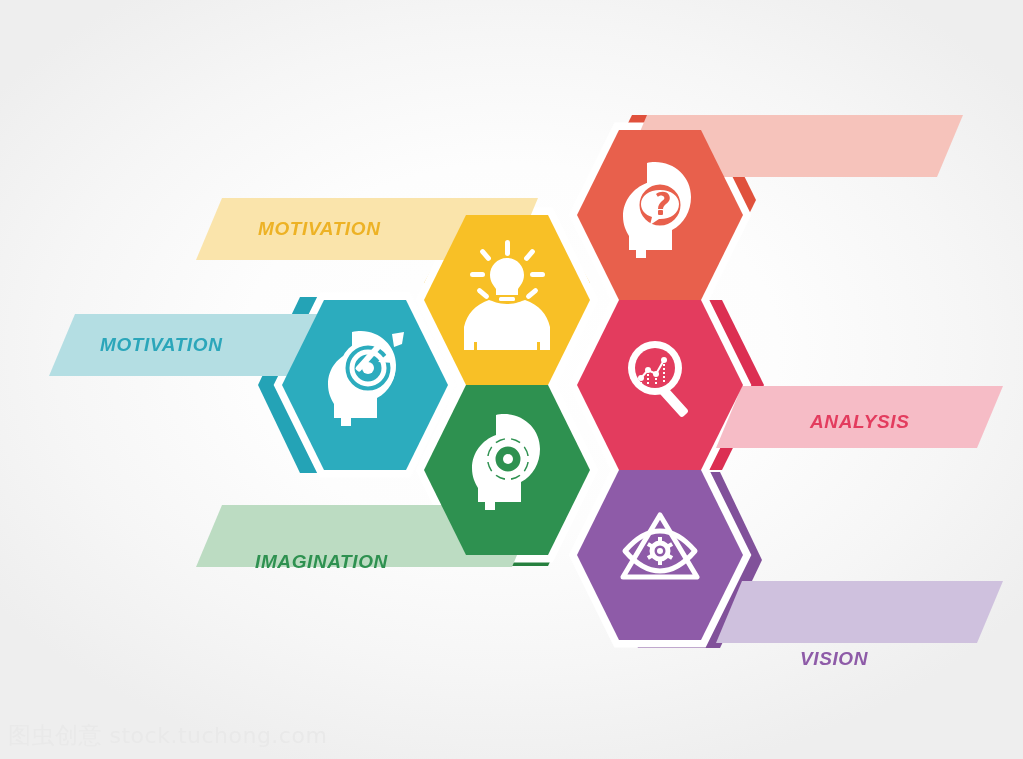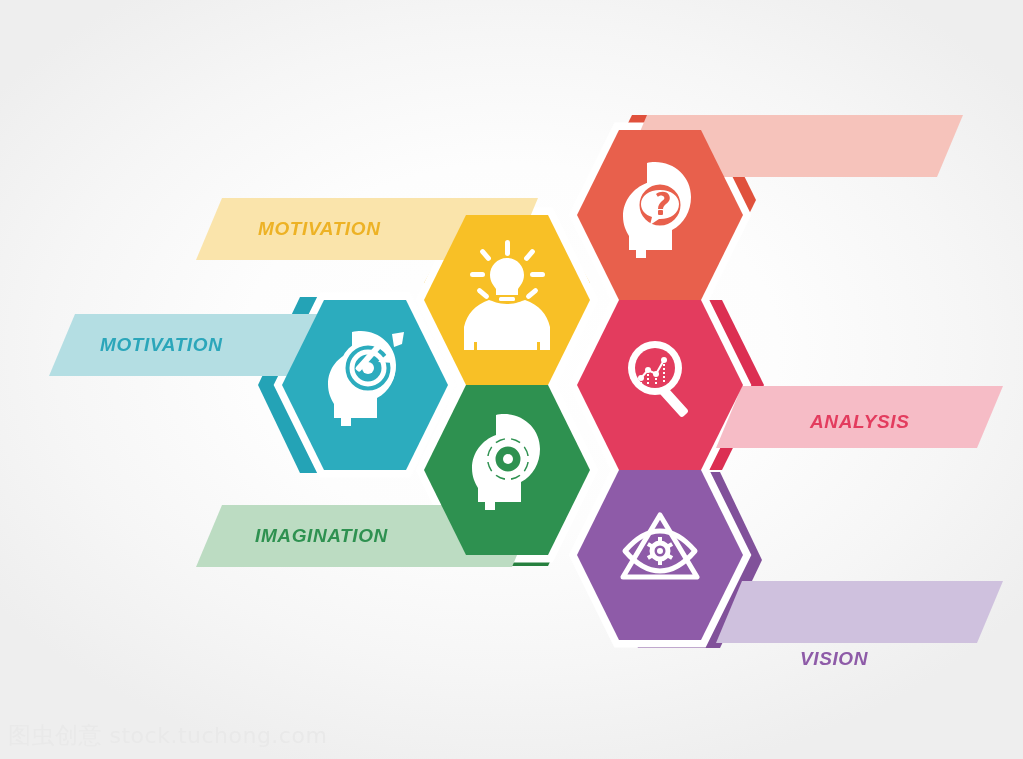--- a/index.html
+++ b/index.html
@@ -202,21 +202,21 @@
           <circle r="3"></circle>
         </g>
       </g>
     </g>
   </svg>
 
   <div class="lbl" style="left:258px;top:218px;color:#EDB225;">MOTIVATION</div>
 
   <div class="lbl" style="left:100px;top:334px;color:#2BA6BA;">MOTIVATION</div>
 
-  <div class="lbl" style="left:255px;top:525px;color:#2E9150;">IMAGINATION</div>
+  <div class="lbl" style="left:255px;top:551px;color:#2E9150;">IMAGINATION</div>
 
 
   <div class="lbl" style="left:810px;top:405px;color:#E33C5E;margin-top:6px;">ANALYSIS</div>
 
   <div class="lbl" style="left:800px;top:600px;color:#8E5BA8;margin-top:48px;">VISION</div>
 
   <div class="wm">
     <span class="cn">图虫创意</span>
     <span>stock.tuchong.com</span>
   </div>

